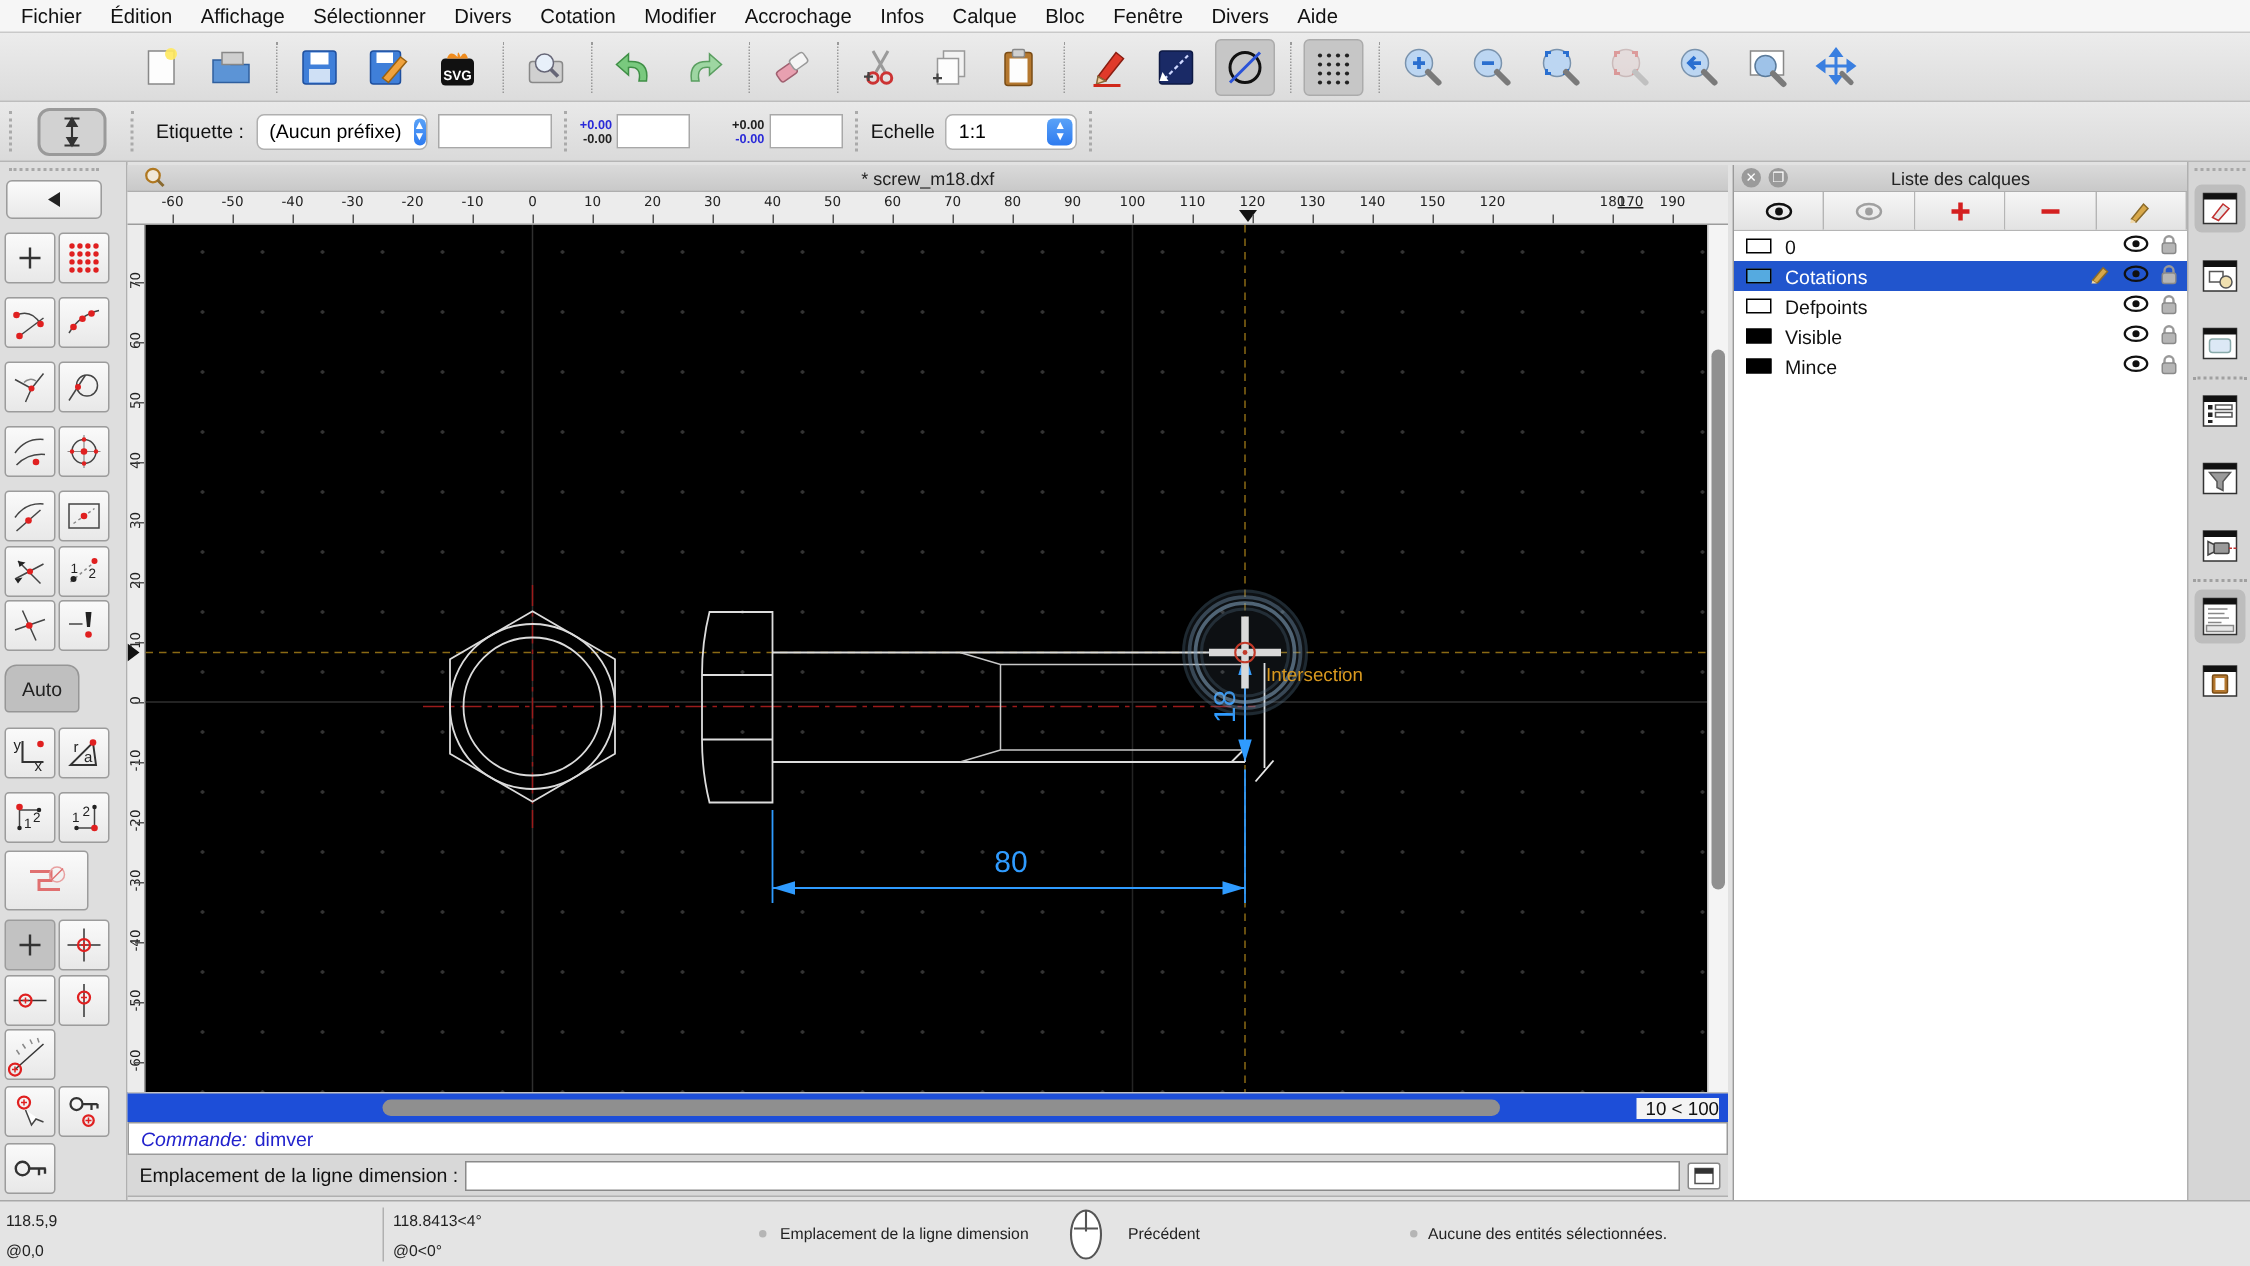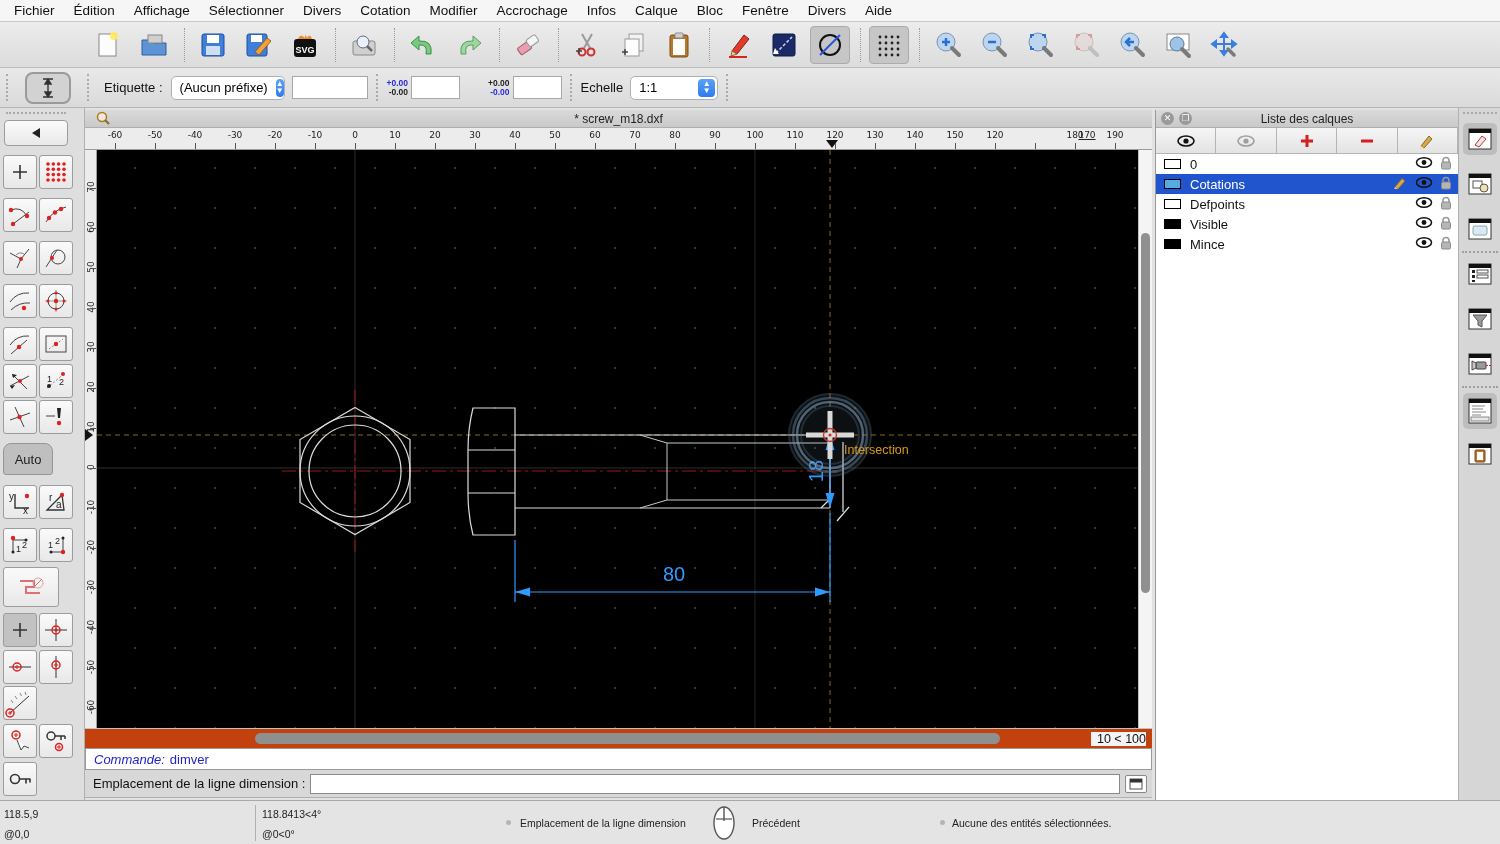--- a/index.html
+++ b/index.html
@@ -43,21 +43,21 @@
   #hmarker { position:absolute; top:12px; left:741px; width:0; height:0; border-left:6px solid transparent; border-right:6px solid transparent; border-top:8px solid #111; }
   #vruler { position:absolute; left:0; top:40px; width:12px; height:578px; background:#ececec; border-right:1px solid #9c9c9c; overflow:hidden; }
   .vrnum { position:absolute; left:-9px; width:30px; text-align:center; font-size:9px; color:#222; transform:rotate(-90deg); font-family:"DejaVu Sans",sans-serif; }
   .vrtick { position:absolute; right:0; height:1px; width:6px; background:#555; }
   #vmarker { position:absolute; left:0; top:279px; width:0; height:0; border-top:6px solid transparent; border-bottom:6px solid transparent; border-left:8px solid #111; }
   #canvas { position:absolute; left:12px; top:40px; width:1041px; height:578px; background:#000;
             background-image:radial-gradient(circle,#343434 1px,transparent 1.4px);
             background-size:40px 40px; background-position:18px 38px; }
   #vscroll { position:absolute; left:1053px; top:40px; width:14px; height:578px; background:#f4f4f4; border-left:1px solid #c2c2c2; }
   #vscroll .thumb { position:absolute; left:2px; top:83px; width:9px; height:360px; background:#909090; border-radius:5px; }
-  #hscroll { position:absolute; left:0; top:618px; width:1067px; height:20px; background:#c2410c; border-top:1px solid #c2c2c2; }
+  #hscroll { position:absolute; left:0; top:618px; width:1067px; height:20px; background:#1d4ed8; border-top:1px solid #c2c2c2; }
   #hscroll .thumb { position:absolute; left:170px; top:4px; width:745px; height:11px; background:#8f8f8f; border-radius:6px; }
   #grid-status { position:absolute; right:6px; top:3px; font-size:12.5px; color:#111; background:#f4f4f4; padding-left:6px; }
   #cmd-history { position:absolute; left:0; top:638px; width:1067px; height:22px; background:#fff; border:1px solid #9a9a9a; font-size:13px; display:flex; align-items:center; padding-left:8px; color:#2222cc; }
   #cmd-history em { font-style:italic; margin-right:5px; }
   #cmd-prompt { position:absolute; left:0; top:660px; width:1067px; height:28px; background:#d8d8d8; border-bottom:1px solid #b0b0b0; display:flex; align-items:center; padding-left:8px; }
   #cmd-prompt label { font-size:13px; color:#111; margin-right:5px; white-space:nowrap; }
   #prompt-input { flex:1; height:20px; background:#fff; border:1px solid #8a8a8a; font-size:13px; padding:0 4px; }
   #prompt-kbd-btn { width:22px; height:18px; margin:0 5px; background:#fff; border:1px solid #888; border-radius:2px; display:flex; align-items:center; justify-content:center; }
 
   

